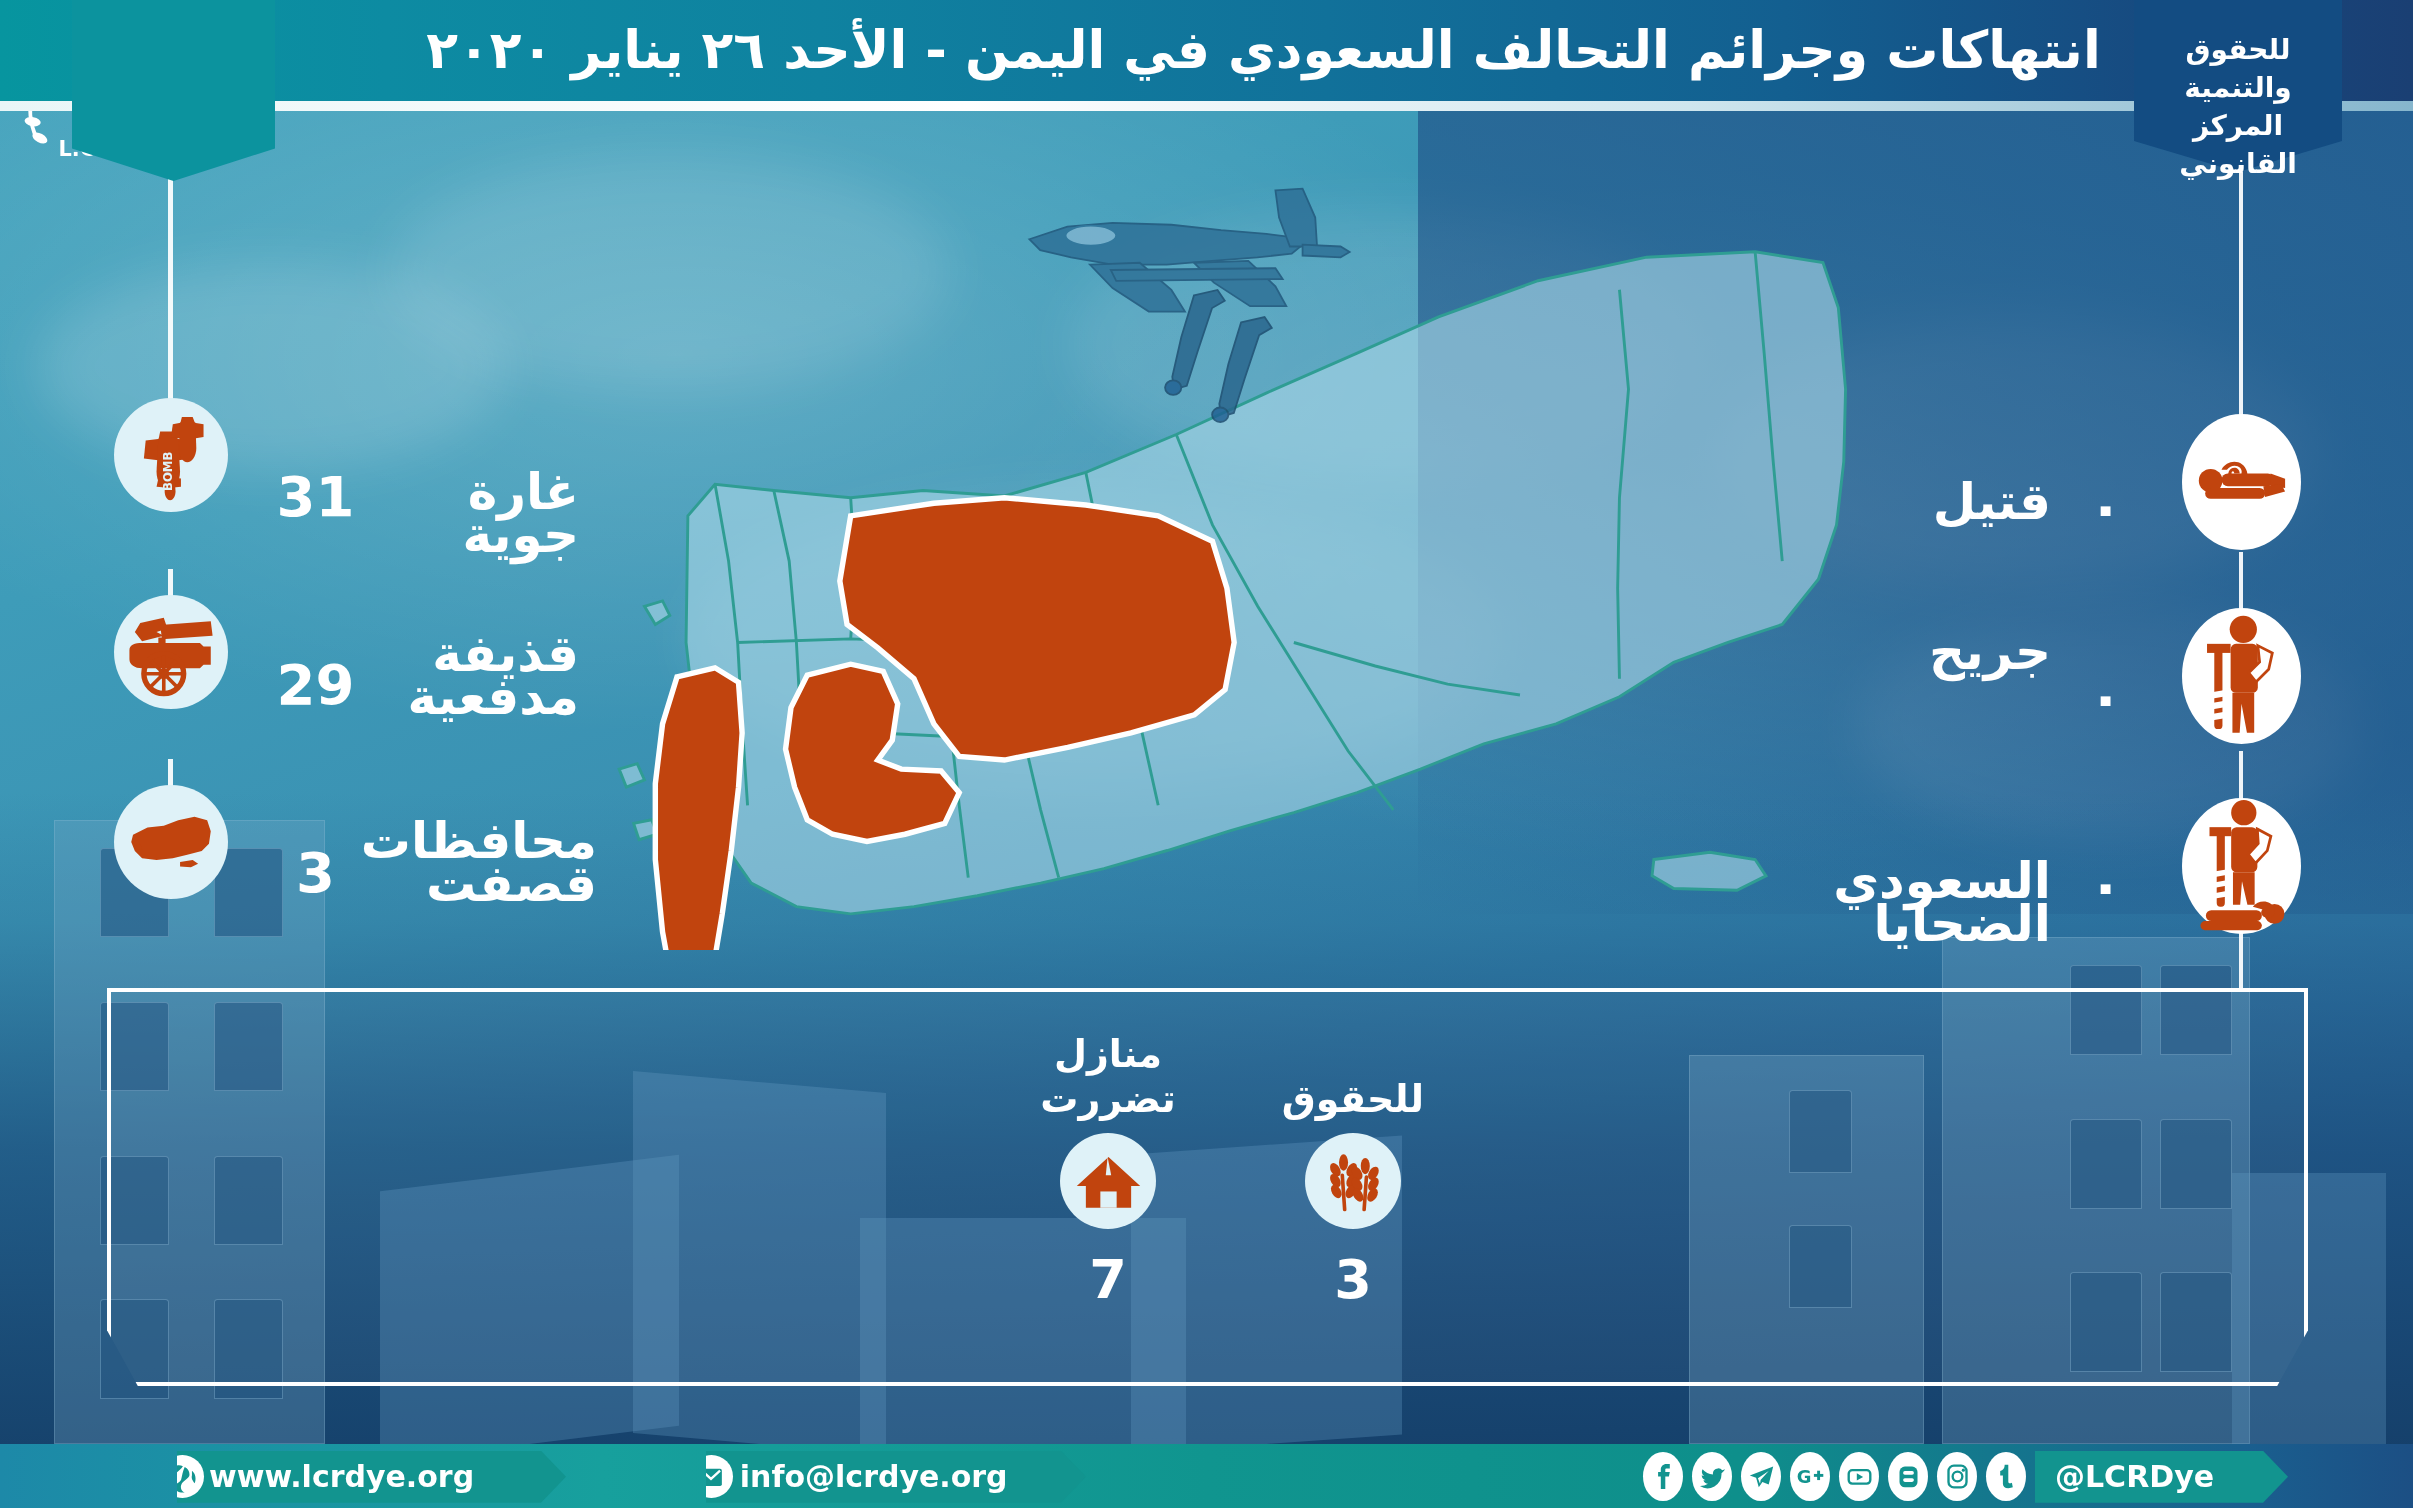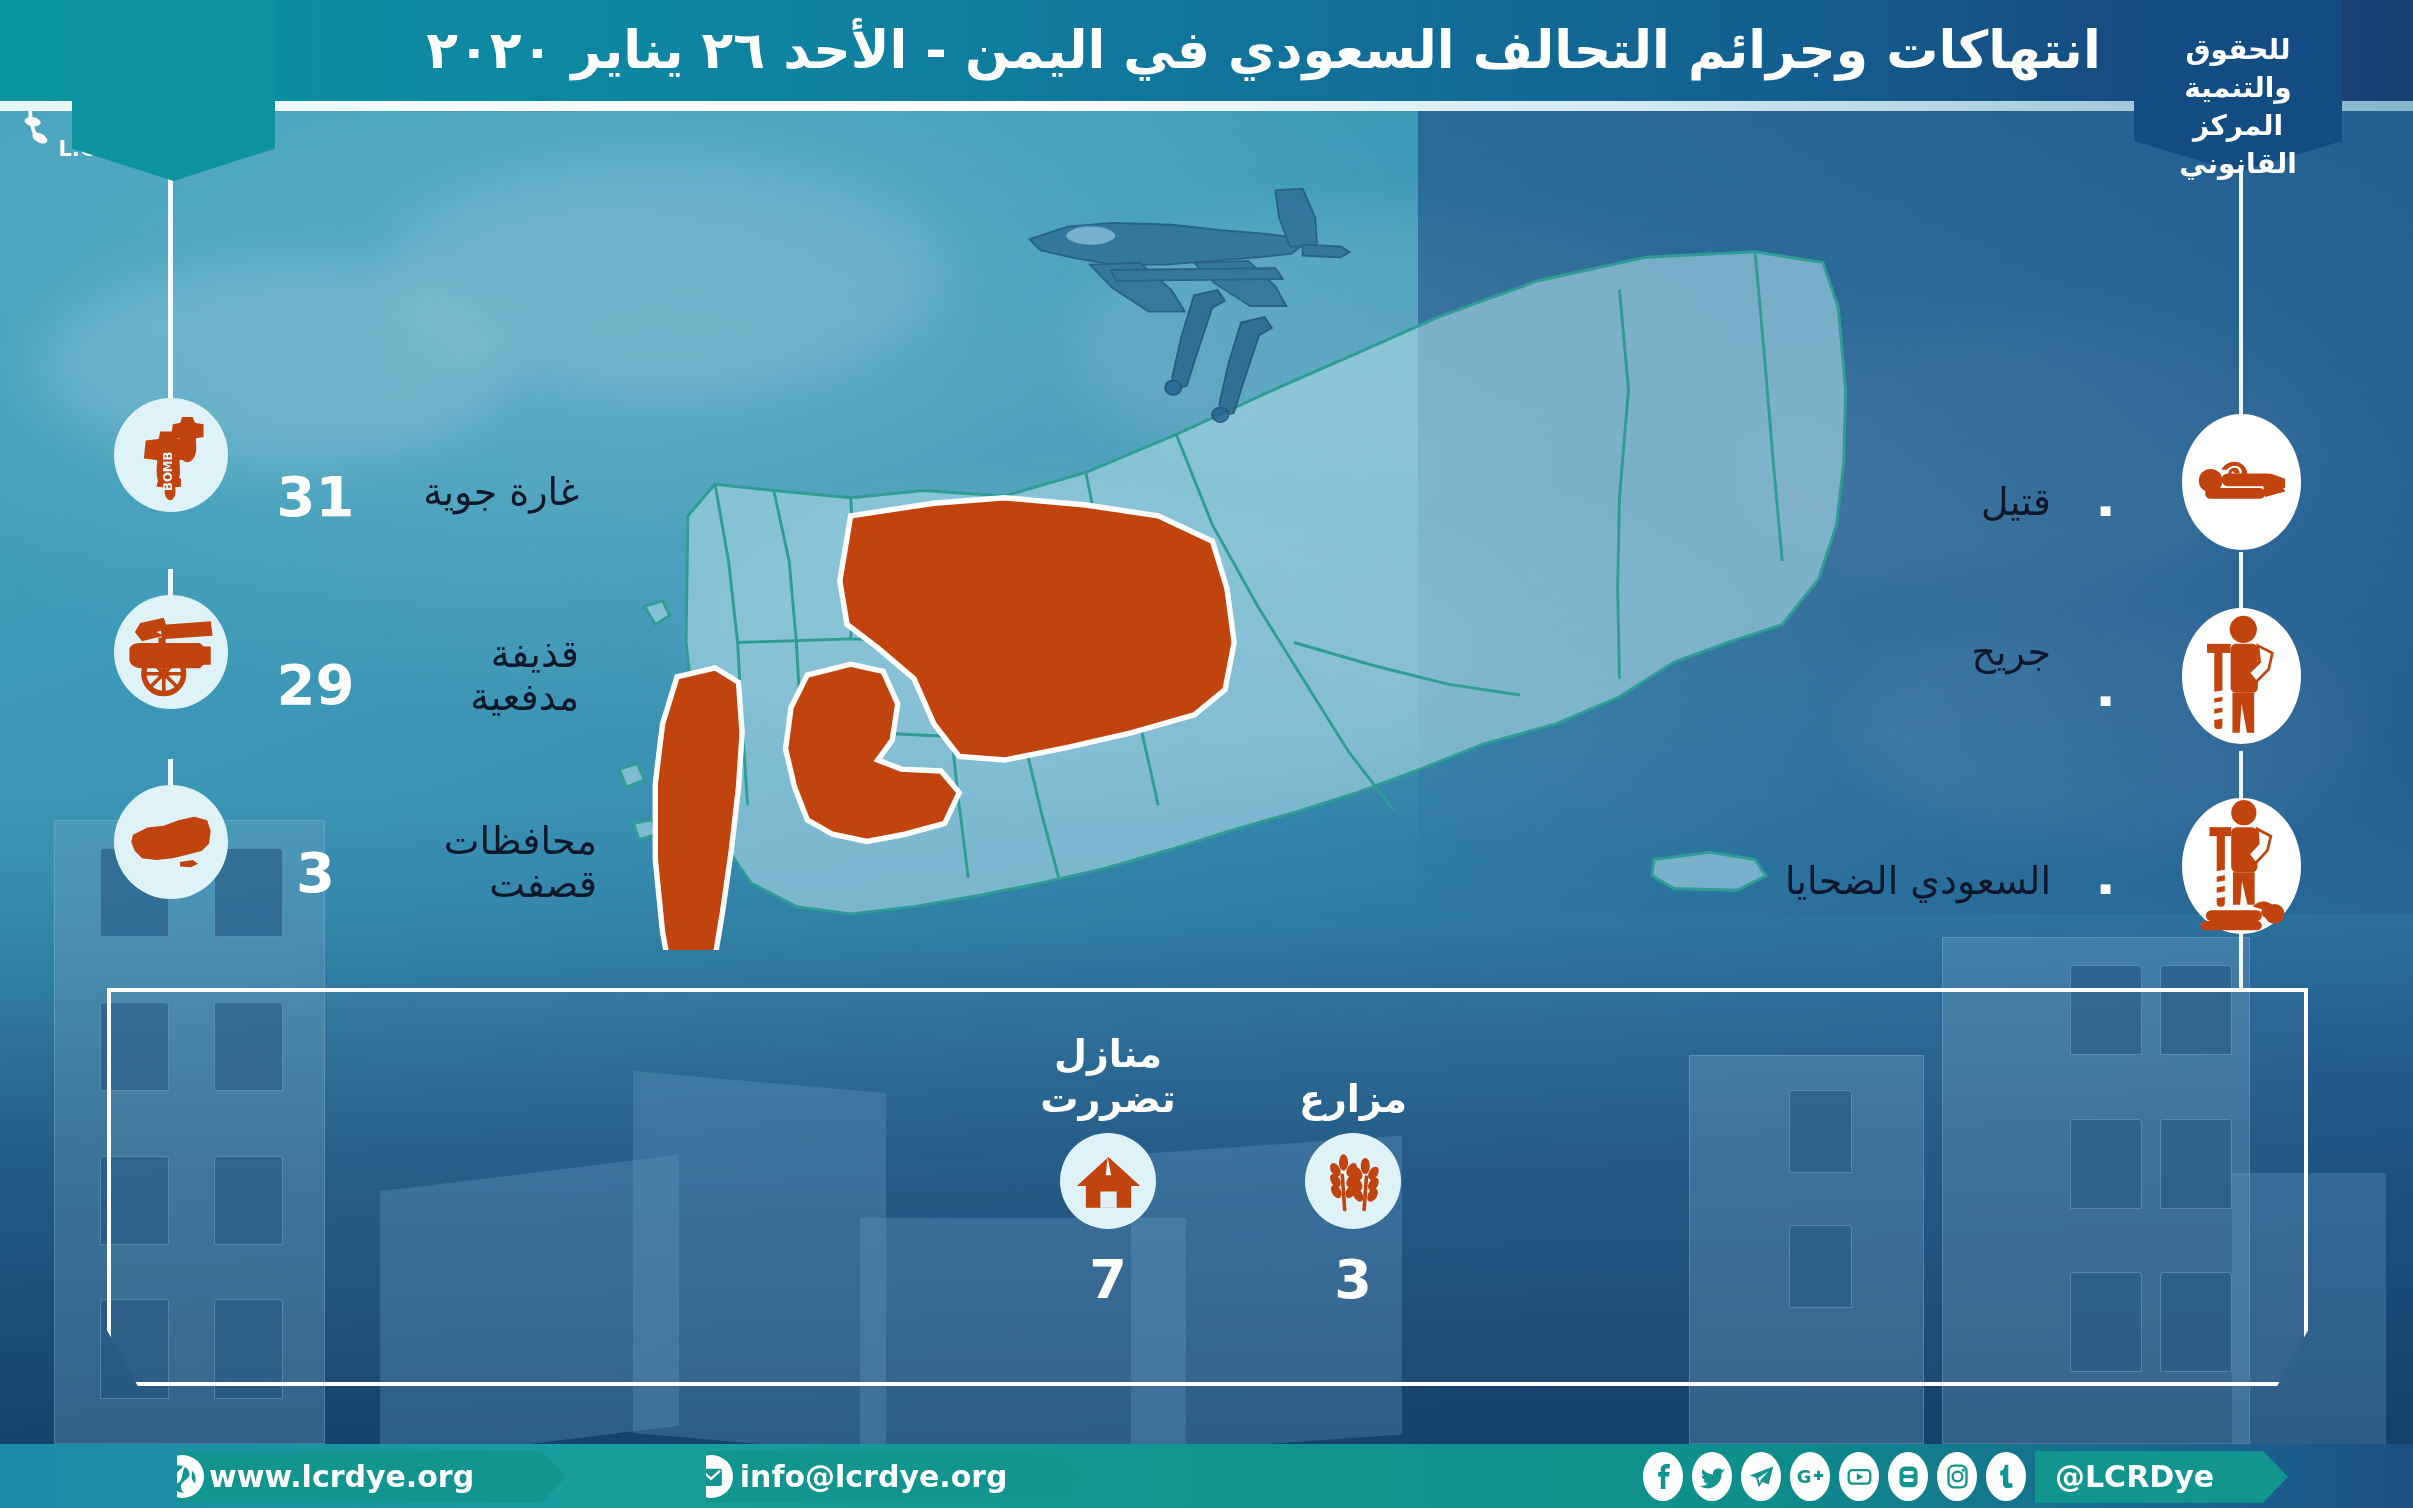--- a/index.html
+++ b/index.html
@@ -90,22 +90,22 @@
     z-index:5;
   }
   .circ-l{ width:114px; height:114px; background:#dff2f8; }
   .circ-r{ width:119px; height:136px; background:#ffffff; border-radius:50%; }
 
   .num{
     position:absolute; color:#fff; font-weight:bold; z-index:5;
     font-size:56px; line-height:56px; text-align:center;
   }
   .lbl{
-    position:absolute; color:#0f172a; direction:rtl; z-index:5;
-    font-size:38px; line-height:43px; font-weight:normal;
+    position:absolute; color:#ffffff; direction:rtl; z-index:5;
+    font-size:50px; line-height:43px; font-weight:bold;
   }
   .lbl-l{ text-align:right; }
   .lbl-r{ text-align:left; }
 
   
   .panel{
     position:absolute; left:107px; top:988px; width:2201px; height:398px;
     border:4.5px solid #ffffff; z-index:4;
     clip-path:polygon(0 0, 100% 0, 100% 86%, 98.6% 100%, 1.4% 100%, 0 86%);
     background:rgba(255,255,255,0.03);
@@ -464,21 +464,21 @@
           <path d="M36 10 L40 30 L34 30 Z" fill="#dff2f8"></path>
           <rect x="28" y="48" width="18" height="18" fill="#dff2f8"></rect>
         </g>
       </svg>
     </div>
     <div class="pnum">7</div>
   </div>
 
   <div class="pcol" style="left:1258px; top:1077px; width:190px;">
     <div class="plabel">
-      <div>مزارع</div>
+      <div>للحقوق</div>
     </div>
     <div class="pcirc">
       <svg width="67" height="67" viewBox="0 0 74 74">
         <g fill="#c1440e">
           <rect x="24" y="28" width="4" height="42" rx="2" transform="rotate(-4 26 50)"></rect>
           <g>
             <ellipse cx="26" cy="16" rx="5" ry="9"></ellipse>
             <ellipse cx="17" cy="24" rx="5" ry="8" transform="rotate(-30 17 24)"></ellipse>
             <ellipse cx="35" cy="24" rx="5" ry="8" transform="rotate(30 35 24)"></ellipse>
             <ellipse cx="17" cy="36" rx="5" ry="8" transform="rotate(-30 17 36)"></ellipse>

